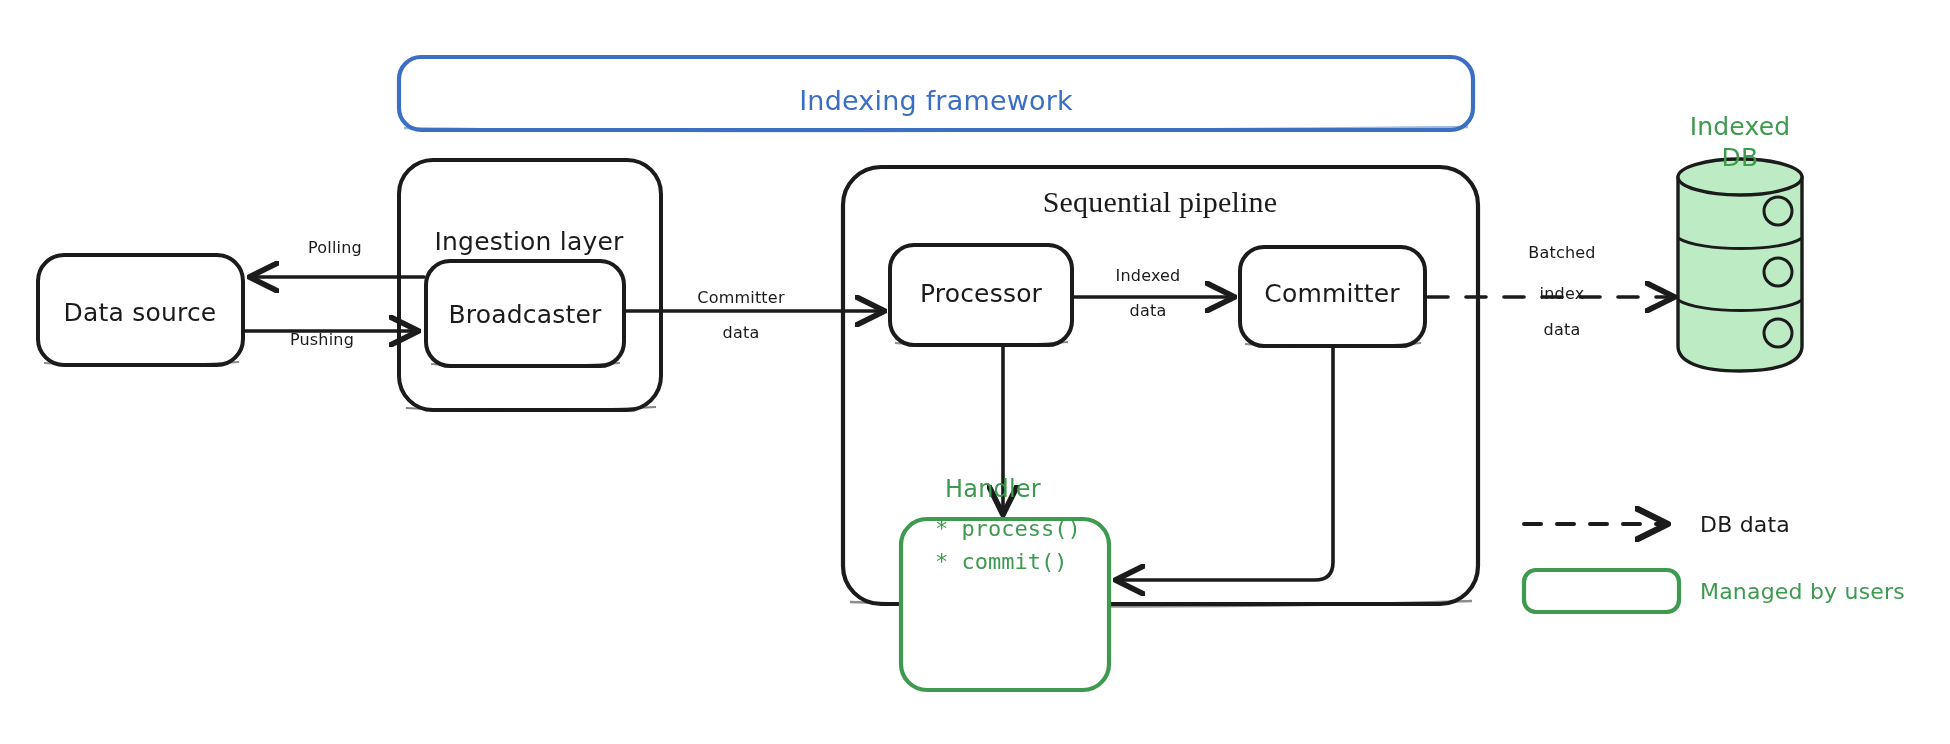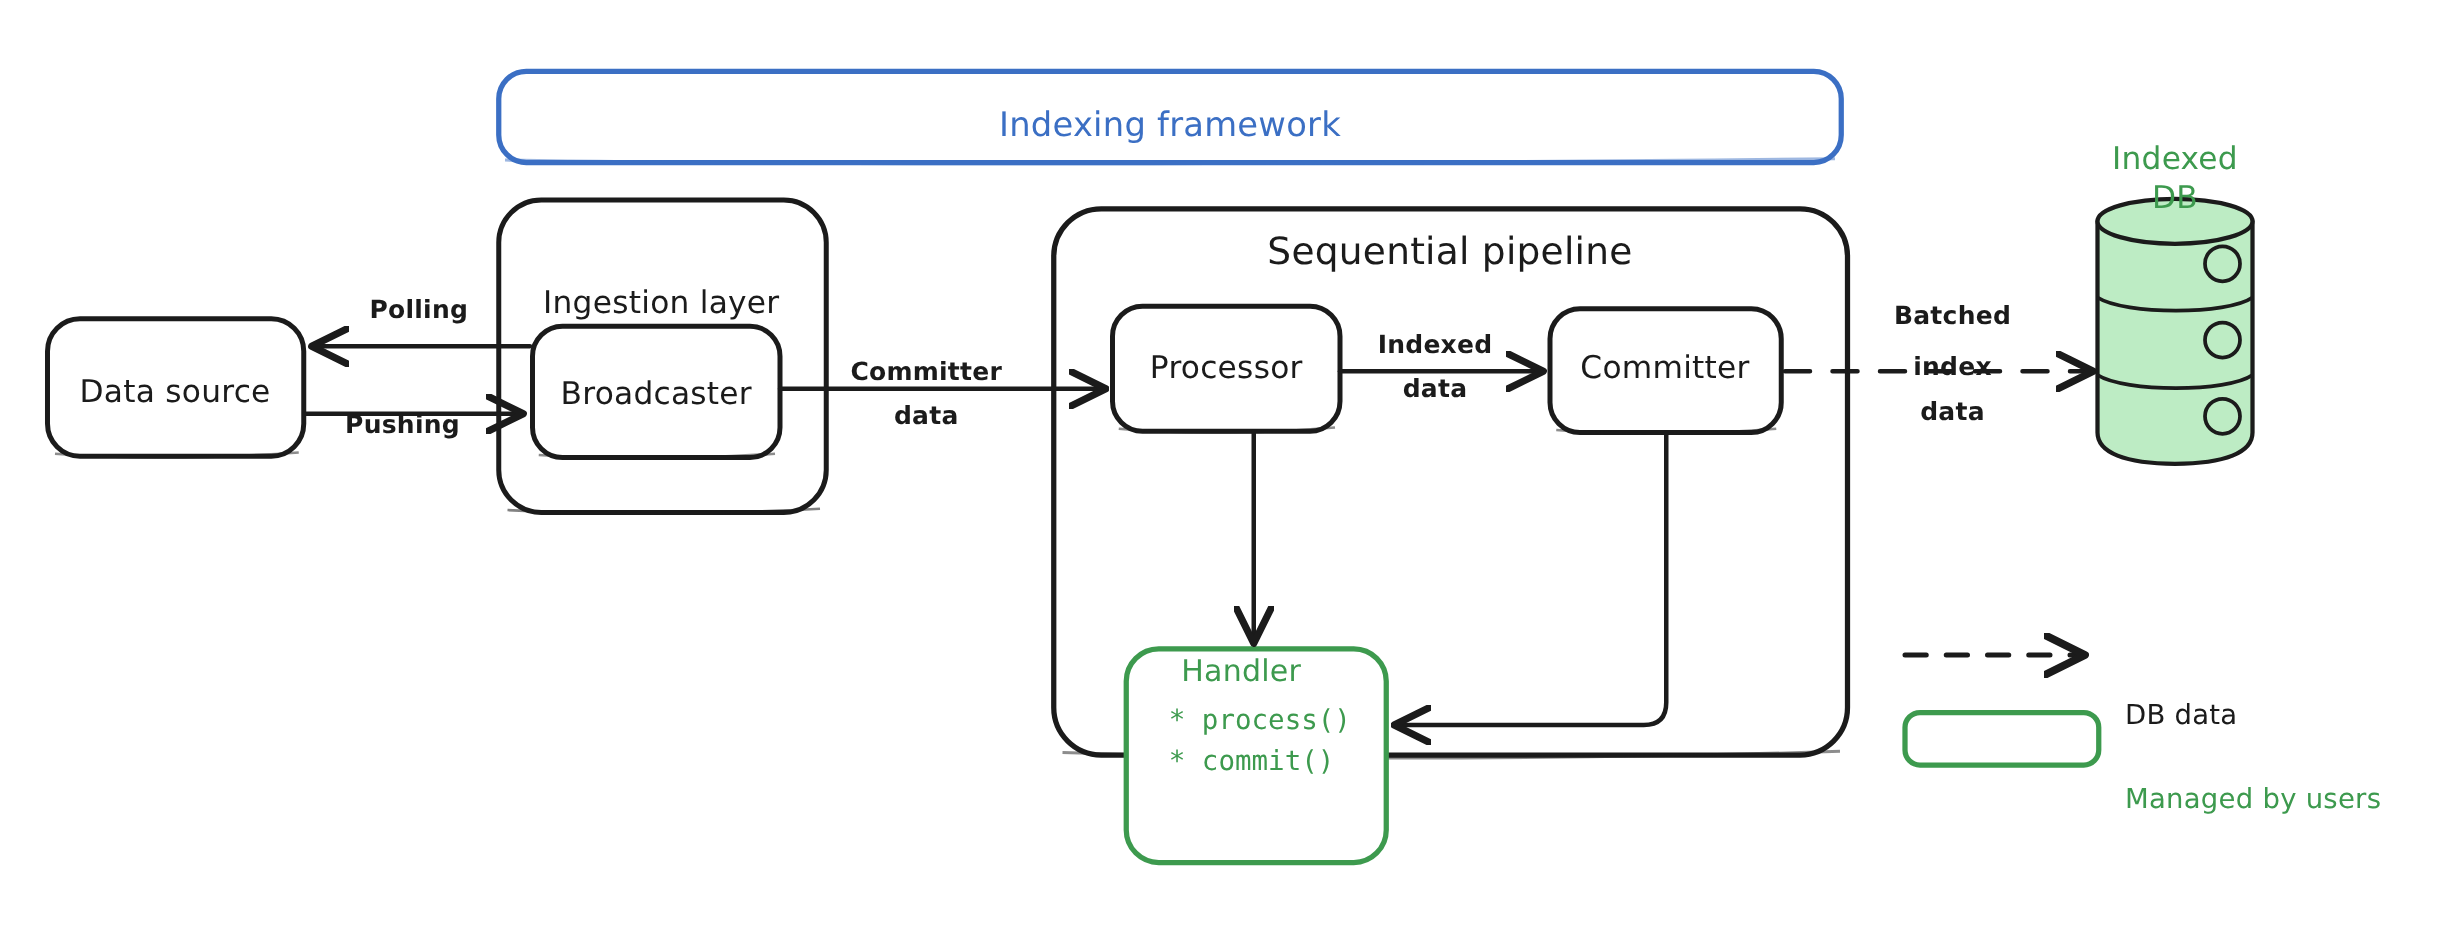--- a/index.html
+++ b/index.html
@@ -34,31 +34,30 @@
     line-height: 1.18;
     letter-spacing: 0.2px;
   }
   .lbl.center {
     text-align: center;
     transform: translate(-50%, -50%);
   }
   .lbl.left {
     text-align: right;
     transform: translate(0, -50%);
-    margin-top: 48px;
   }
   .green  { color: #3d9a4e; }
   .blue   { color: #3b6fc4; }
   .mono   { font-family: "DejaVu Sans Mono", monospace; }
 
   .t-box    { font-size: 25px; }
   .t-group  { font-size: 25px; margin-top: 44px; }
-  .t-title  { font-size: 30px; }
+  .t-title  { font-size: 30px; font-family: Liberation Serif, serif; }
   .t-hdr    { font-size: 27px; }
-  .t-edge   { font-size: 20px; font-weight: bold; }
+  .t-edge   { font-size: 16px; }
   .t-db     { font-size: 25px; }
   .t-legend { font-size: 22px; }
   .t-hand   { font-size: 24px; }
   .t-meth   { font-size: 22px; letter-spacing: 0px; }
 </style>
 </head>
 <body>
 
 <div id="stage">
 

